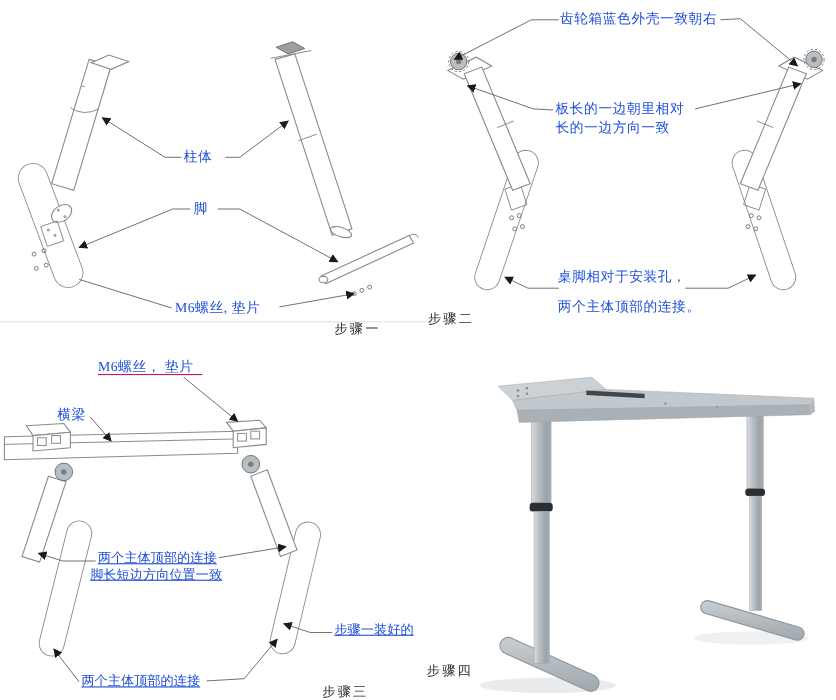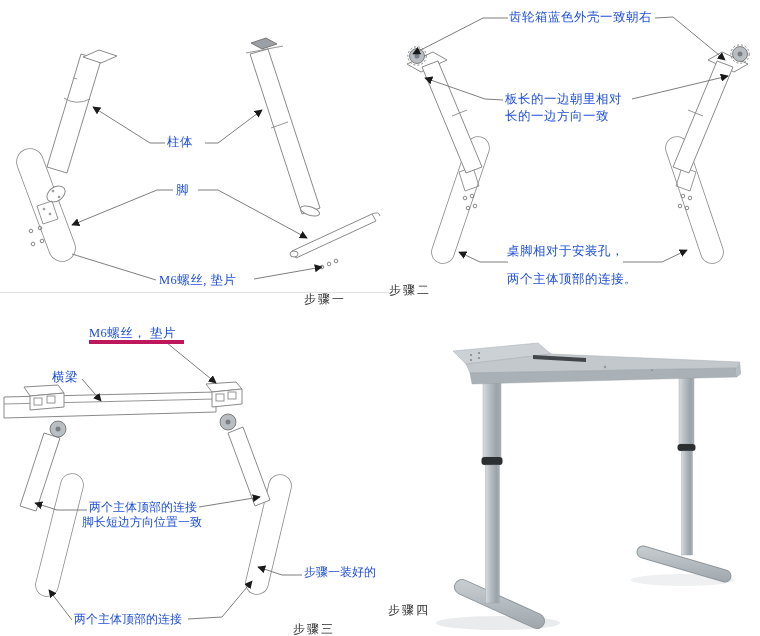--- a/index.html
+++ b/index.html
@@ -1,22 +1,22 @@
 <!DOCTYPE html>
 <html><head>
 <meta charset="utf-8">
 <style>
   html,body{margin:0;padding:0;background:#fff;}
   #page{position:relative;width:760px;height:636px;background:#ffffff;overflow:hidden;
         font-family:"Liberation Serif", serif;}
   svg{position:absolute;overflow:visible;}
   .lbl{position:absolute;font-size:12.5px;color:#1d4ed8;white-space:nowrap;line-height:1.15;
        letter-spacing:.5px;}
-  .lbl.small{font-size:12px;letter-spacing:0;}
-  .underlined{border-bottom:4px solid #be185d;padding-right:8px;text-align:right;}
+  .lbl.small{font-size:12px;letter-spacing:0;text-decoration:underline;}
+  .underlined{border-bottom:1px solid #be185d;padding-right:8px;text-align:right;}
   .step-title{position:absolute;font-family:"Liberation Sans", sans-serif;font-size:12px;
        color:#2b2b2b;letter-spacing:2px;white-space:nowrap;}
   .divider{position:absolute;left:0;top:292px;width:392px;height:1px;background:#e3e3e3;}
   .outline{fill:#ffffff;stroke:#8a8a8a;stroke-width:1;}
   .thin{fill:none;stroke:#8a8a8a;stroke-width:0.9;}
   .leader{fill:none;stroke:#6f6f6f;stroke-width:0.9;}
   .screw{fill:none;stroke:#7a7a7a;stroke-width:0.9;}
 </style>
 </head>
 <body>

